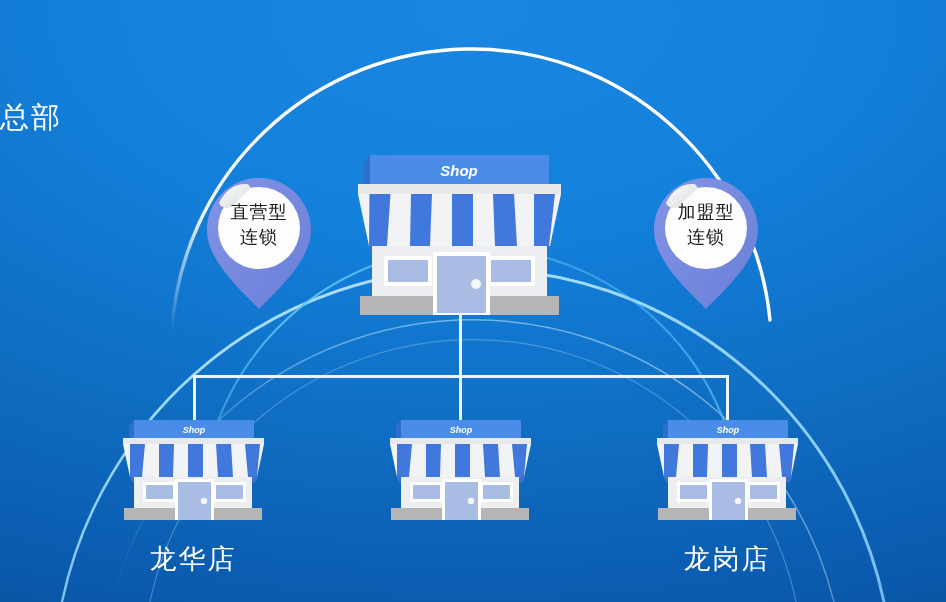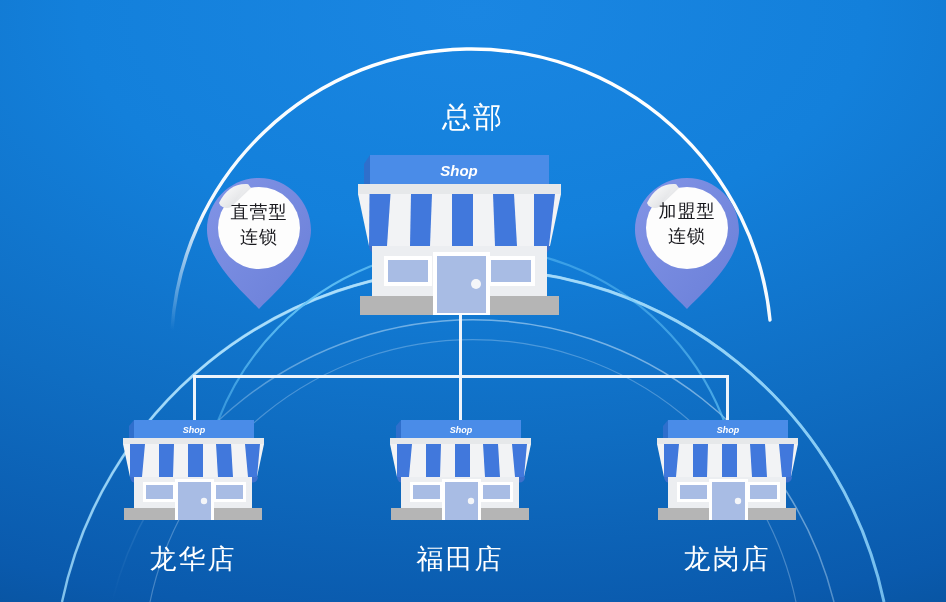--- a/index.html
+++ b/index.html
@@ -22,21 +22,21 @@
     height: 602px;
     pointer-events: none;
   }
 
   
   .hq-title {
     position: absolute;
     left: 0;
     top: 103px;
     width: 946px;
-    text-align: center;
+    text-align: left;
     color: #ffffff;
     font-size: 29px;
     line-height: 1;
     letter-spacing: 2px;
     white-space: nowrap;
   }
 
   
   .tree-line {
     position: absolute;
@@ -48,21 +48,21 @@
   .tree-v-mid   { left: 459px; top: 375px; width: 3px;  height: 52px; }
   .tree-v-right { left: 726px; top: 375px; width: 3px;  height: 52px; }
 
   
   .pin {
     position: absolute;
     width: 104px;
     height: 132px;
   }
   .pin-left  { left: 207px; top: 178px; }
-  .pin-right { left: 635px; top: 178px; font-family: Liberation Mono, monospace; }
+  .pin-right { left: 654px; top: 178px; }
   .pin svg { position: absolute; inset: 0; }
   .pin-label {
     position: absolute;
     left: 0;
     top: 22px;
     width: 104px;
     text-align: center;
     color: #19191e;
     font-size: 18px;
     line-height: 25px;
@@ -350,16 +350,15 @@
       <rect x="28" y="67" width="27" height="14" fill="#a8bce4"></rect>
       <rect x="95" y="64" width="33" height="20" fill="#ffffff"></rect>
       <rect x="98" y="67" width="27" height="14" fill="#a8bce4"></rect>
       <rect x="57" y="61" width="39" height="41" fill="#ffffff"></rect>
       <rect x="60" y="64" width="33" height="38" fill="#a8bce4"></rect>
       <circle cx="86" cy="83" r="3.2" fill="#f4f6f9"></circle>
     </svg>
   </div>
 
   <div class="shop-name name-1">龙华店</div>
-  <div class="shop-name name-2">福田店</div>
   <div class="shop-name name-3">龙岗店</div>
 
 </div>
 
 </body></html>

